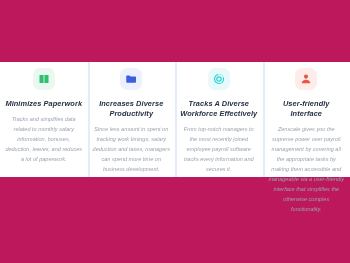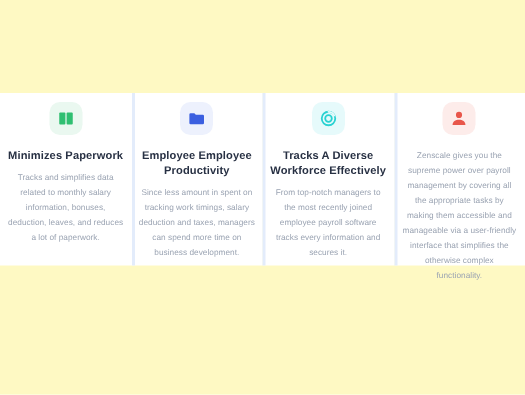--- a/index.html
+++ b/index.html
@@ -11,21 +11,22 @@
     font-family: "Liberation Sans", sans-serif;
     overflow: hidden;
   }
 
   #features-section {
     position: absolute;
     left: 0;
     top: 0;
     width: 350px;
     height: 263px;
-    background: #fef9c3;
+    background: #be185d;
+    font-style: italic;
   }
 
   #cards-row {
     position: absolute;
     left: 0;
     top: 62px;
     width: 350px;
     height: 115px;
     display: flex;
     flex-direction: row;
@@ -103,21 +104,21 @@
       <div class="card-title">Minimizes Paperwork</div>
       <div class="card-desc">Tracks and simplifies data related to monthly salary information, bonuses, deduction, leaves, and reduces a lot of paperwork.</div>
     </div>
 
     <div class="feature-card">
       <div class="icon-badge" style="background:#edf1fd;">
         <svg width="12" height="12" viewBox="0 0 24 24" aria-hidden="true">
           <path d="M2.5 6.5a1.6 1.6 0 0 1 1.6-1.6h5l2 2.2h9.3a1.6 1.6 0 0 1 1.6 1.6v9.4a1.6 1.6 0 0 1-1.6 1.6H4.1a1.6 1.6 0 0 1-1.6-1.6z" fill="#3b5fe0"></path>
         </svg>
       </div>
-      <div class="card-title">Employee Employee Productivity</div>
+      <div class="card-title">Increases Diverse Productivity</div>
       <div class="card-desc">Since less amount in spent on tracking work timings, salary deduction and taxes, managers can spend more time on business development.</div>
     </div>
 
     <div class="feature-card">
       <div class="icon-badge" style="background:#e6fafb;">
         <svg width="12" height="12" viewBox="0 0 24 24" aria-hidden="true">
           <circle cx="12" cy="12" r="9" fill="none" stroke="#2ad2d2" stroke-width="2.4"></circle>
           <circle cx="12" cy="12" r="4.4" fill="none" stroke="#2ad2d2" stroke-width="2.4"></circle>
           <path d="M12 3.2 A8.8 8.8 0 0 1 19.6 8" fill="none" stroke="#e6fafb" stroke-width="2.6" stroke-linecap="round"></path>
         </svg>
@@ -126,17 +127,18 @@
       <div class="card-desc">From top-notch managers to the most recently joined employee payroll software tracks every information and secures it.</div>
     </div>
 
     <div class="feature-card">
       <div class="icon-badge" style="background:#fdecea;">
         <svg width="12" height="12" viewBox="0 0 24 24" aria-hidden="true">
           <circle cx="12" cy="7.2" r="4.1" fill="#e8564a"></circle>
           <path d="M3.4 20.6c0-4.6 3.9-7 8.6-7s8.6 2.4 8.6 7z" fill="#e8564a"></path>
         </svg>
       </div>
+      <div class="card-title">User-friendly Interface</div>
       <div class="card-desc">Zenscale gives you the supreme power over payroll management by covering all the appropriate tasks by making them accessible and manageable via a user-friendly interface that simplifies the otherwise complex functionality.</div>
     </div>
 
   </div>
 </div>
 
 </body></html>

